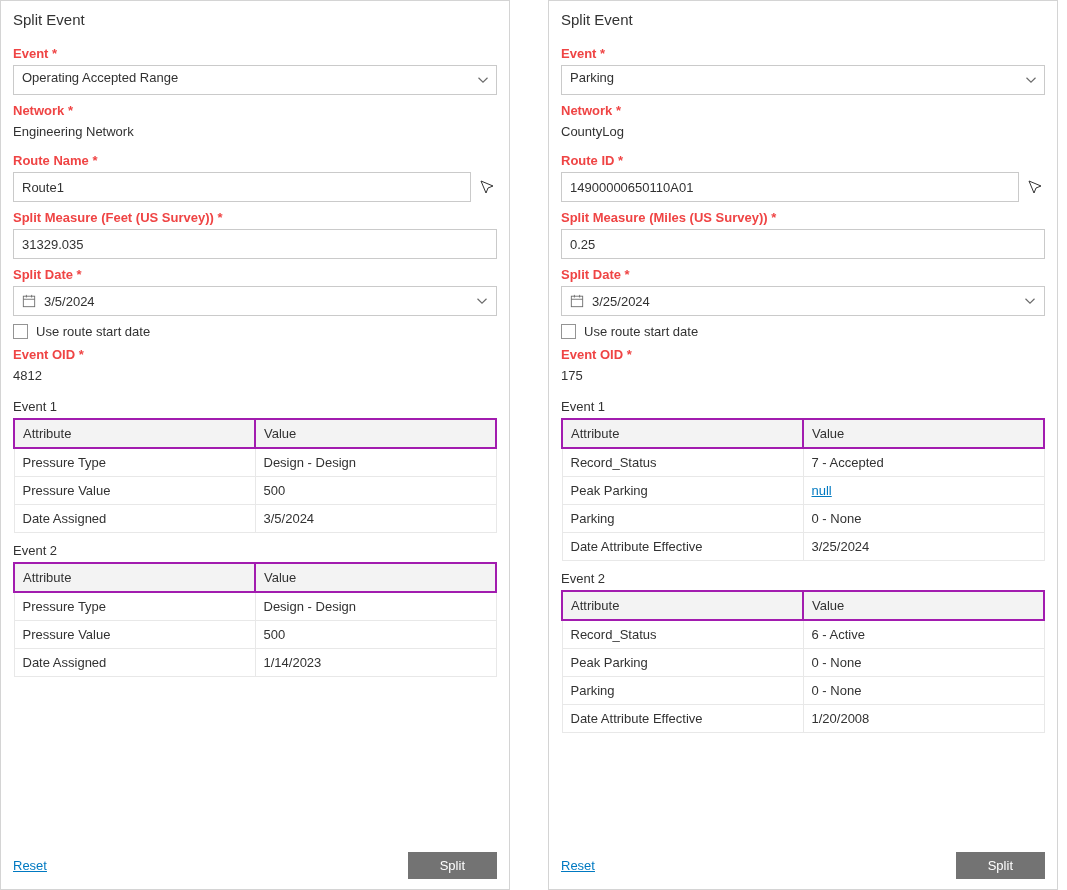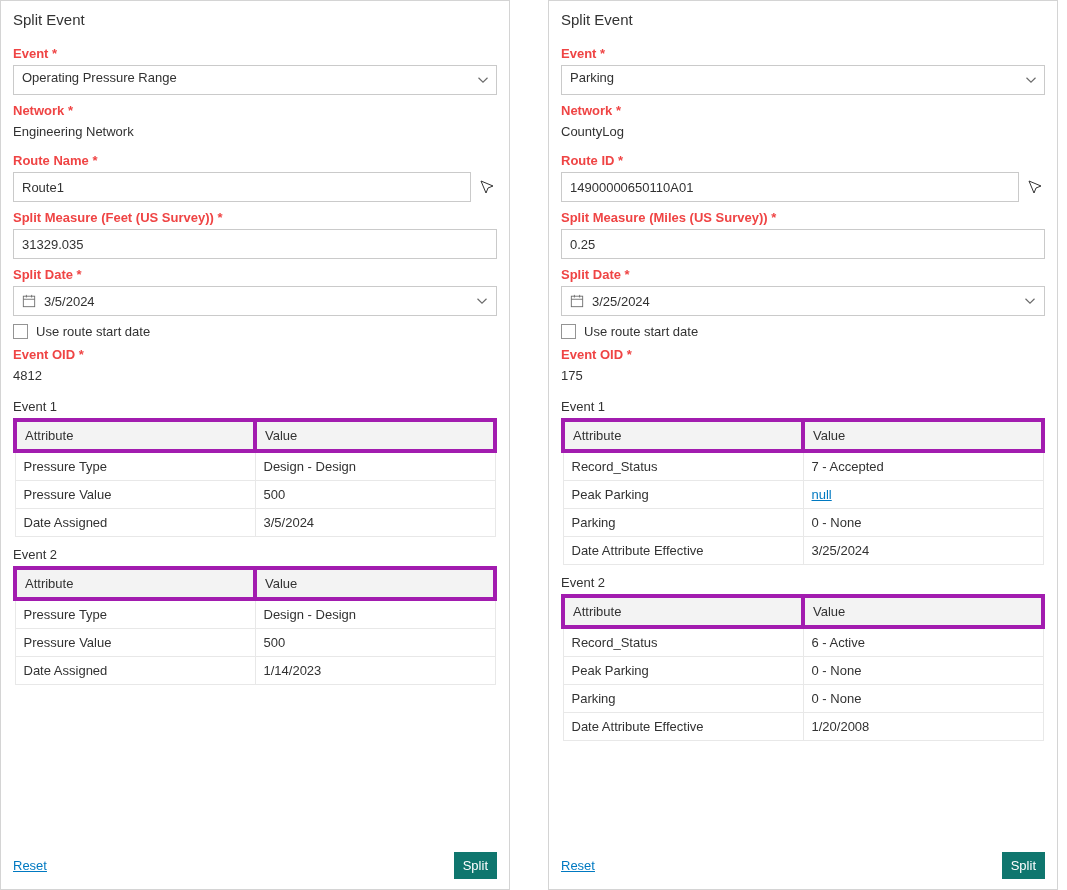--- a/index.html
+++ b/index.html
@@ -113,21 +113,21 @@
   }
   table.attr {
     width: 100%;
     border-collapse: collapse;
     table-layout: fixed;
   }
   table.attr th {
     background: #f3f3f3;
     text-align: left;
     font-weight: 400;
-    border: 4px solid #a21caf;
+    border: 2px solid #a21caf;
     padding: 6px 8px;
     font-size: 13px;
   }
   table.attr td {
     border: 1px solid #e8e8e8;
     padding: 6px 8px;
     font-size: 13px;
   }
   table.attr col.ca { width: 50%; }
   table.attr col.cv { width: 50%; }
@@ -146,41 +146,41 @@
     color: #0079c1;
     background: none;
     border: none;
     padding: 0;
     font: inherit;
     cursor: pointer;
     text-decoration: underline;
   }
   .btn-primary {
     margin-left: auto;
-    background: #0f766e;
+    background: #737373;
     color: #fff;
     border: none;
-    padding: 6px 9px;
+    padding: 6px 32px;
     font: inherit;
     cursor: pointer;
   }
   
   svg { display: block; }
 </style>
 </head>
 <body>
 
 <div class="wrap">
 
   <div class="panel">
     <div class="panel-title">Split Event</div>
 
     <div class="field-label">Event *</div>
     <div class="select-wrap">
-      <div class="select">Operating Pressure Range</div>
+      <div class="select">Operating Accepted Range</div>
       <span class="chev">
         <svg width="12" height="12" viewBox="0 0 16 16">
             <path d="M2 5l6 6 6-6" fill="none" stroke="currentColor" stroke-width="1.5"></path>
           </svg>
       </span>
     </div>
 
     <div class="field-label">Network *</div>
     <div class="static-val">Engineering Network</div>
 

